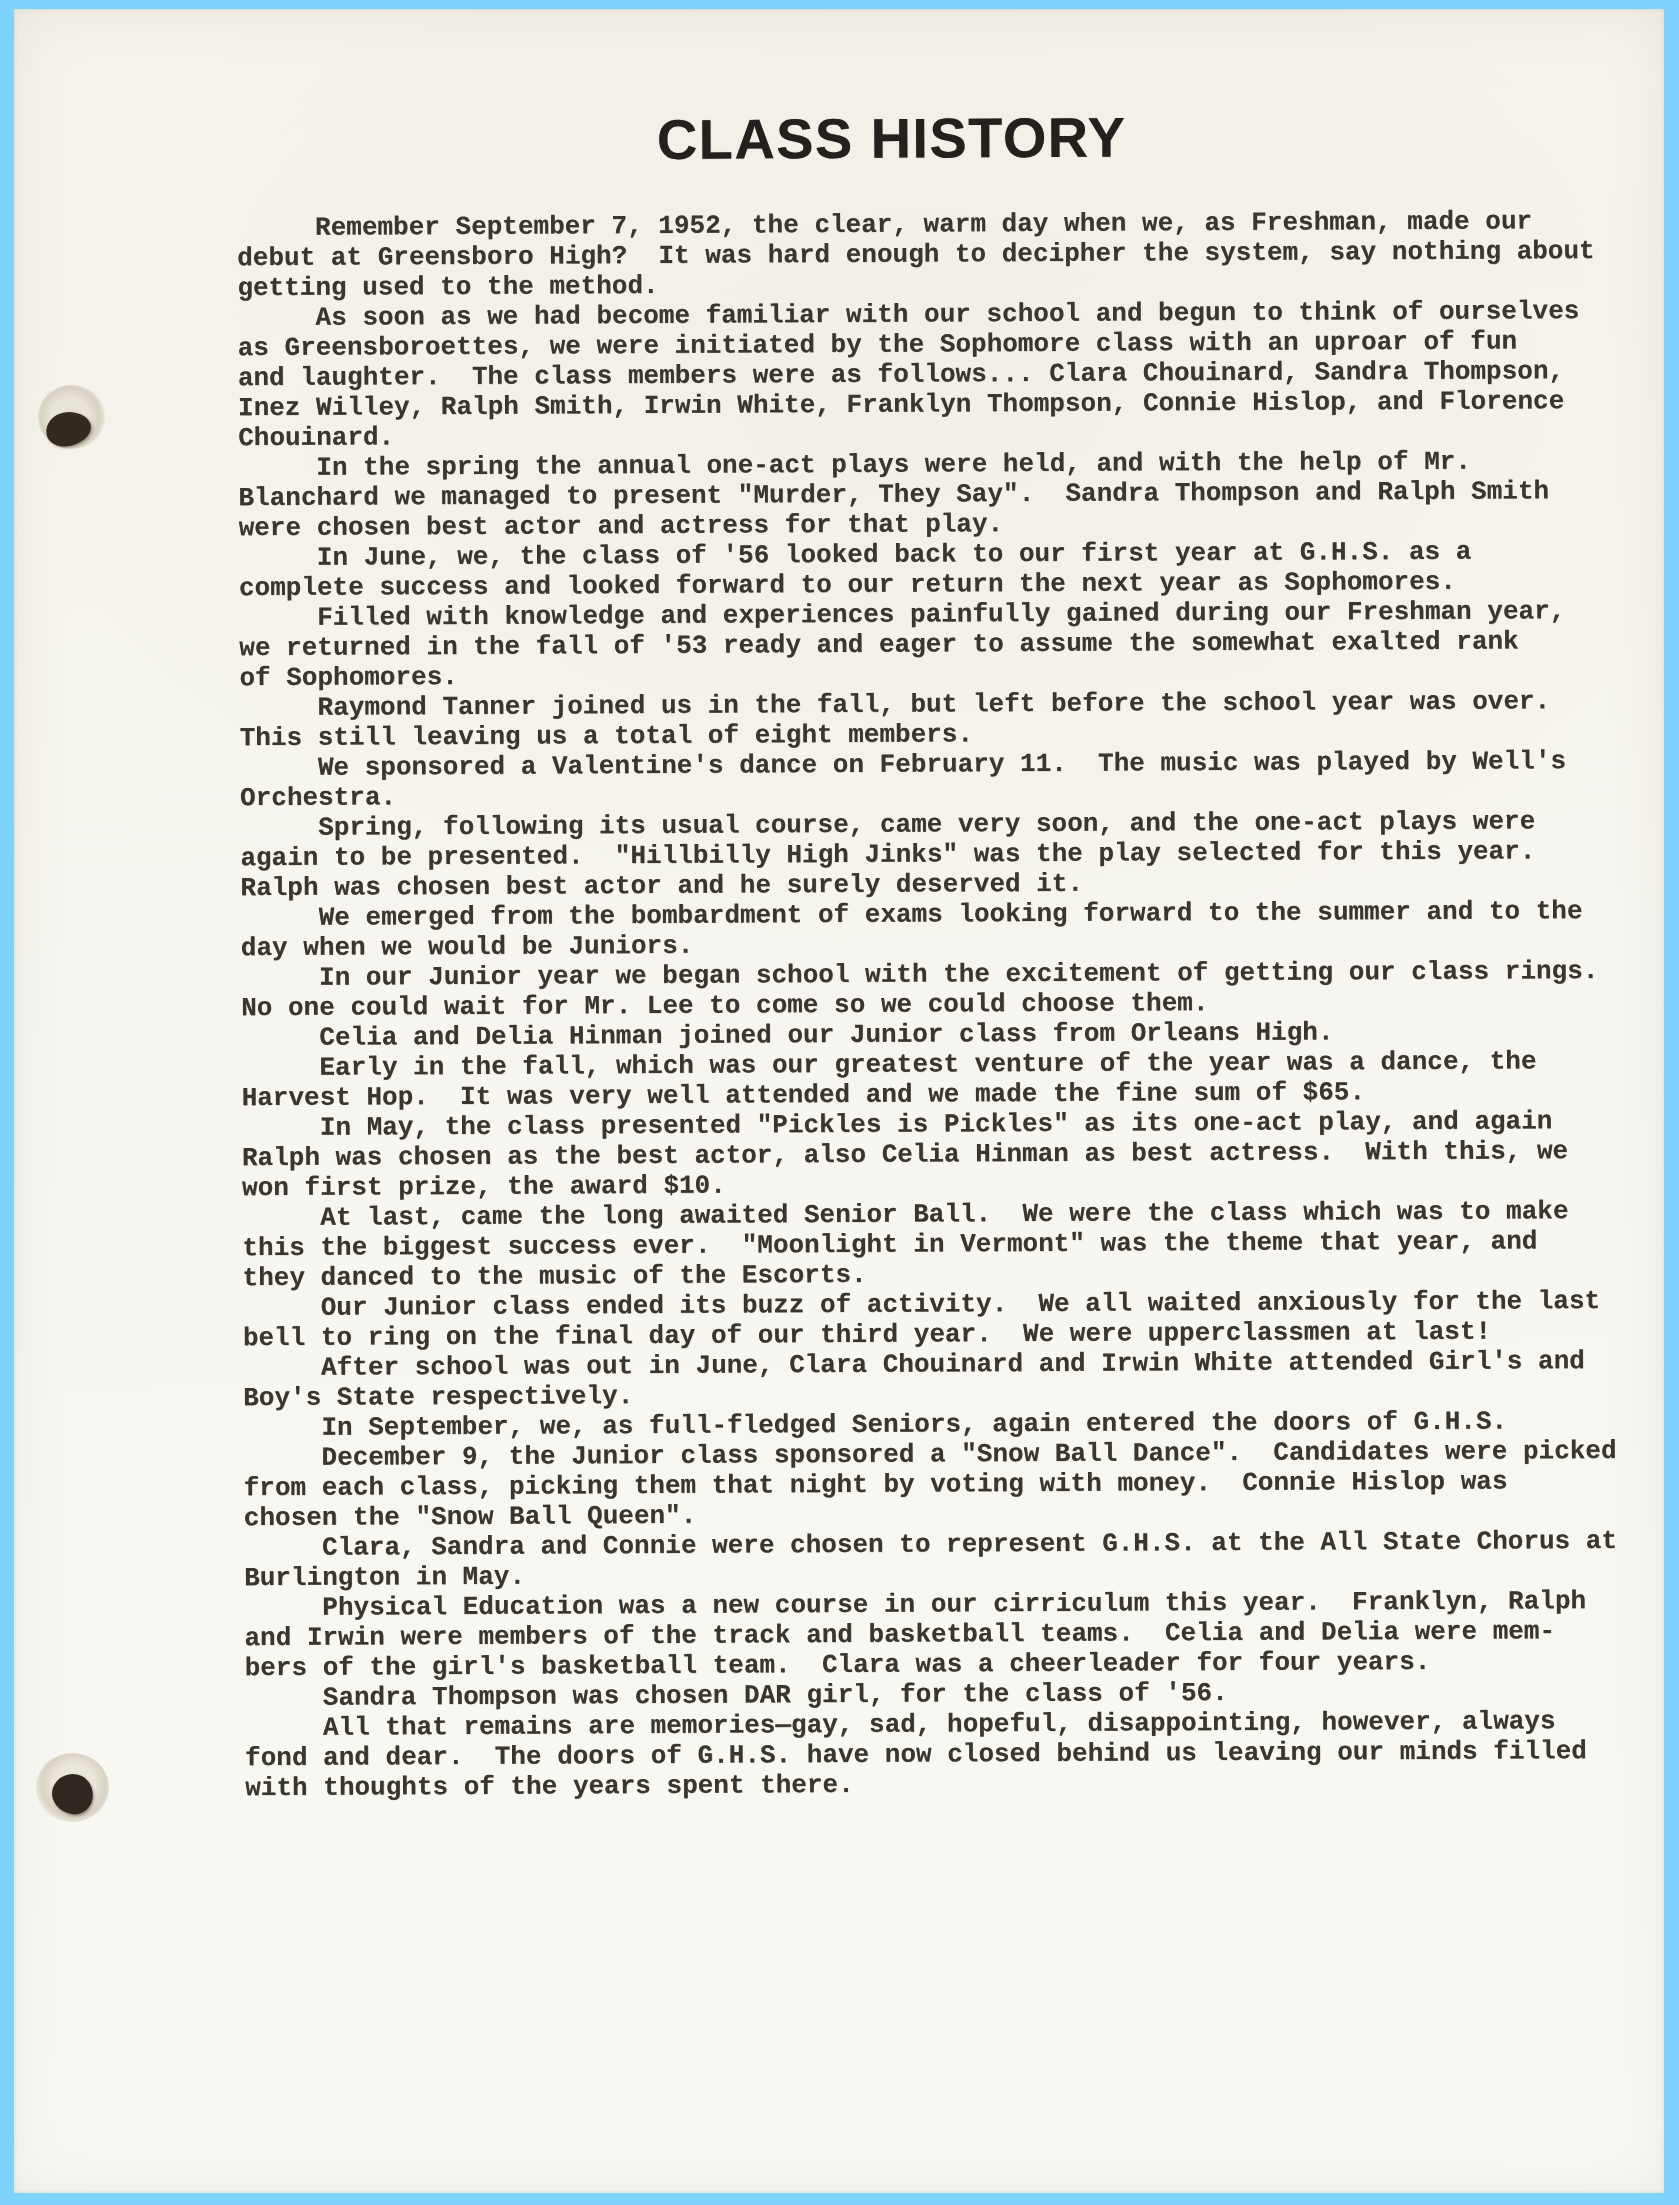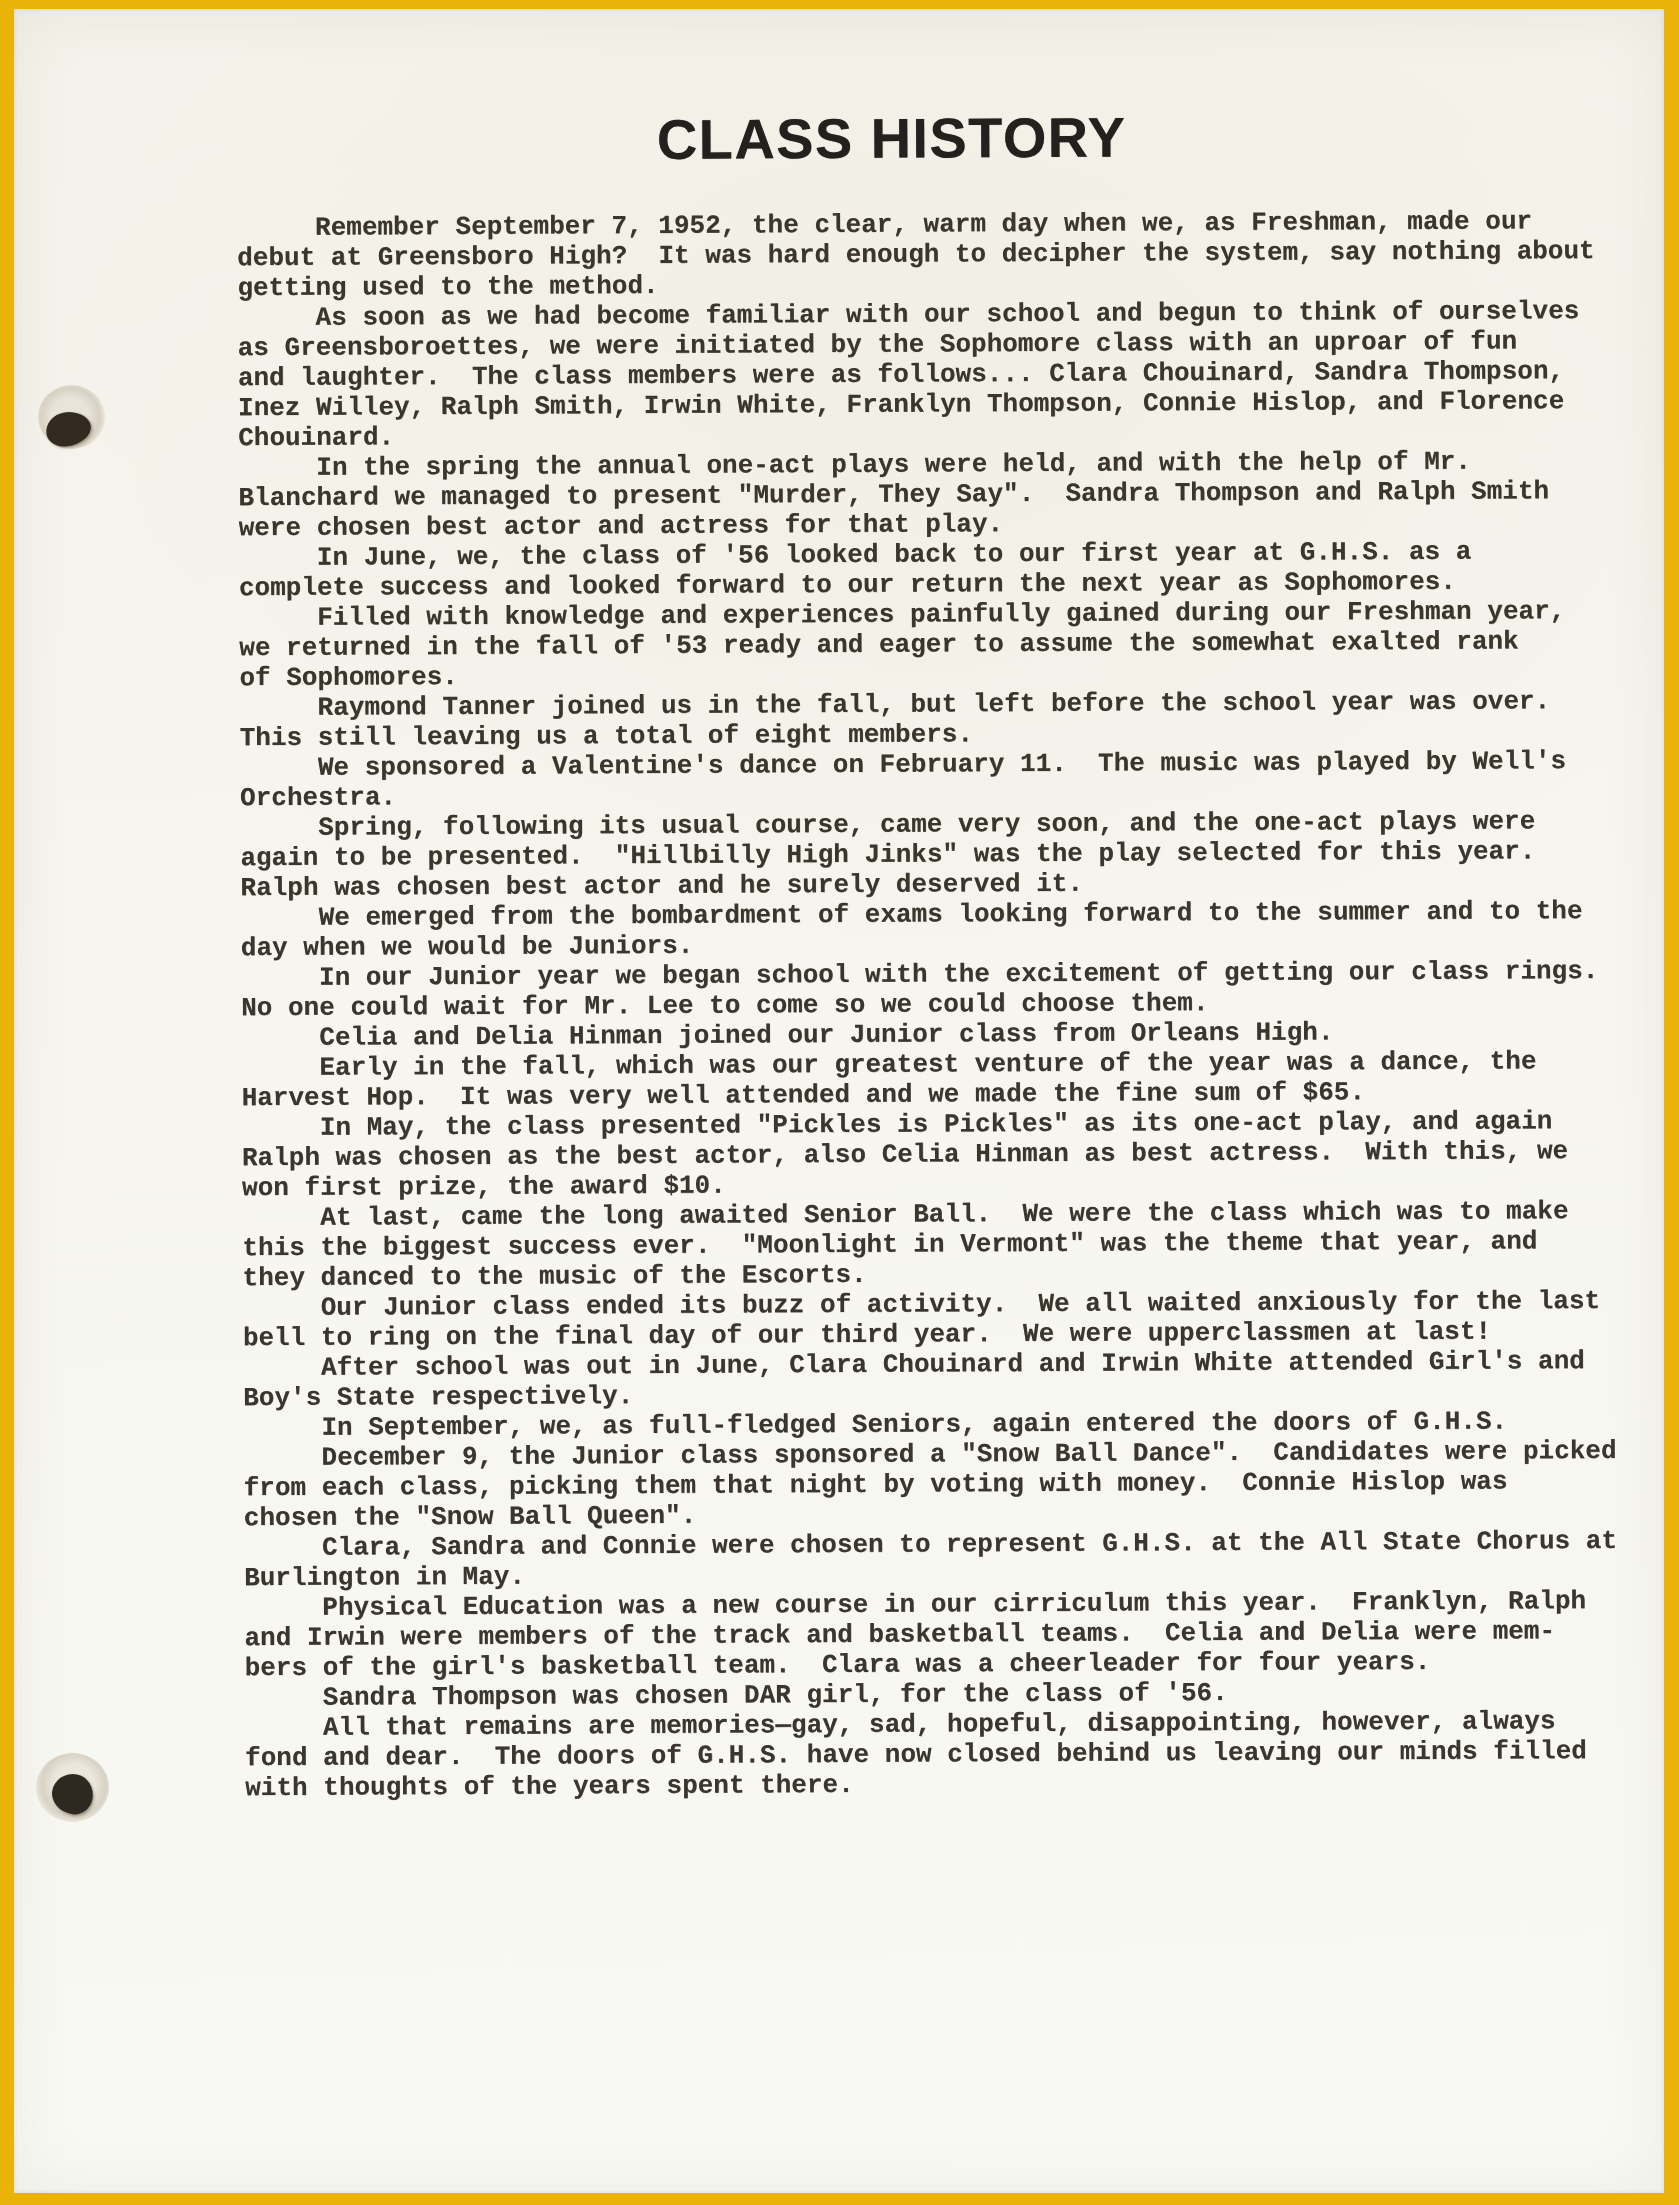--- a/index.html
+++ b/index.html
@@ -5,21 +5,21 @@
   html, body { margin: 0; padding: 0; }
   body {
     width: 1679px; height: 2205px;
     background: #000;
     font-family: "Liberation Mono", monospace;
     overflow: hidden;
   }
   .page {
     position: relative;
     width: 1679px; height: 2205px;
-    background: #eab308;
+    background: #7dd3fc;
   }
   .paper {
     position: absolute;
     left: 14px; top: 9px; right: 15.4px; bottom: 12px;
     background:
       radial-gradient(ellipse 1259px 840px at 55% 18%, rgba(235,230,216,0.35), rgba(235,230,216,0) 70%),
       linear-gradient(178deg, #f4f2ea 0%, #f6f5ef 45%, #f9f9f4 100%);
     box-shadow: inset 0 0 63px rgba(90,80,60,0.08), inset 0 0 4.2px rgba(0,0,0,0.10);
   }
   .content {

